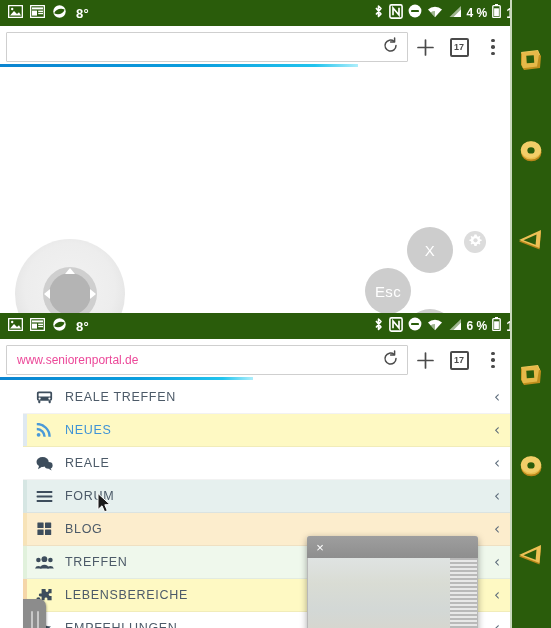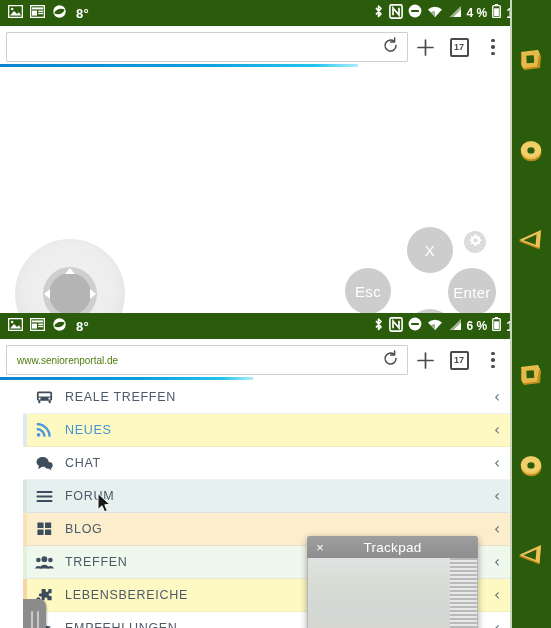--- a/index.html
+++ b/index.html
@@ -18,21 +18,21 @@
   .sb-temp{font-size:13px;font-weight:bold;letter-spacing:.3px;margin-left:2px;}
   .sb-pct{font-size:12px;font-weight:bold;}
   .sb-clock{font-size:14px;font-weight:bold;letter-spacing:.2px;}
 
   
   .toolbar{position:relative;height:34px;background:#fff;display:flex;align-items:center;
            padding:4px 0 4px 0;box-sizing:content-box;}
   .urlbar{margin-left:6px;flex:0 0 auto;width:402px;height:30px;border:1px solid #cfcfcf;
           background:#fff;border-radius:1px;display:flex;align-items:center;
           box-sizing:border-box;}
-  .urltext{font-size:10px;color:#4d7c0f;padding-left:10px;white-space:nowrap;overflow:hidden;}
+  .urltext{font-size:12px;color:#ec4899;padding-left:10px;white-space:nowrap;overflow:hidden;}
   .reload{margin-left:auto;margin-right:8px;}
   .tb-btn{width:34px;height:34px;display:flex;align-items:center;justify-content:center;}
   .tabcount{width:19px;height:19px;border:2px solid #4a4a4a;border-radius:2px;
             display:flex;align-items:center;justify-content:center;
             font-size:9px;font-weight:bold;color:#4a4a4a;box-sizing:border-box;}
   .dots{display:flex;flex-direction:column;gap:3px;align-items:center;}
   .dots i{width:3.5px;height:3.5px;background:#4a4a4a;border-radius:50%;display:block;}
 
   
   .progress{position:absolute;left:0;height:3px;
@@ -200,25 +200,22 @@
       <div class="dpad-hub" style="left:34px;top:34px;width:42px;height:42px;"></div>
       <div class="tri" style="left:50px;top:29px;border-left:5px solid transparent;border-right:5px solid transparent;border-bottom:6px solid #fff;"></div>
 
       <div class="tri" style="left:29px;top:50px;border-top:5px solid transparent;border-bottom:5px solid transparent;border-right:6px solid #fff;"></div>
       <div class="tri" style="left:75px;top:50px;border-top:5px solid transparent;border-bottom:5px solid transparent;border-left:6px solid #fff;"></div>
     </div>
 
     <div class="keybtn" style="left:407px;top:159px;width:46px;height:46px;">
       <span>X</span>
     </div>
-    <div class="keybtn" style="left:345px;top:200px;width:46px;height:46px;">
+    <div class="keybtn" style="left:365px;top:200px;width:46px;height:46px;">
       <span>Esc</span>
-    </div>
-    <div class="keybtn" style="left:448px;top:200px;width:48px;height:48px;">
-      <span>Enter</span>
     </div>
     <div class="keybtn" style="left:405px;top:241px;width:50px;height:50px;">
       
     </div>
     <div class="gearbtn" style="left:464px;top:163px;">
       <span>
         <svg width="13" height="13" viewBox="0 0 13 13">
             <path d="M6.5 0.6 L7.6 0.6 L8 2.2 L9.2 2.7 L10.6 1.9 L11.4 2.7 L10.6 4.1 L11.1 5.3 L12.7 5.7 L12.7 6.8 L11.1 7.2 L10.6 8.4 L11.4 9.8 L10.6 10.6 L9.2 9.8 L8 10.3 L7.6 11.9 L6.5 11.9 L5.4 11.9 L5 10.3 L3.8 9.8 L2.4 10.6 L1.6 9.8 L2.4 8.4 L1.9 7.2 L0.3 6.8 L0.3 5.7 L1.9 5.3 L2.4 4.1 L1.6 2.7 L2.4 1.9 L3.8 2.7 L5 2.2 L5.4 0.6 Z" fill="#fff"></path>
             <circle cx="6.5" cy="6.3" r="2.1" fill="#dcdcdc"></circle>
           </svg>
@@ -386,21 +383,21 @@
         <div class="mrow" style="background: rgb(255, 255, 255);">
           <div class="edgebar" style="background: rgb(255, 255, 255);"></div>
           <div class="mico">
             <svg width="17" height="15" viewBox="0 0 17 15">
               <ellipse cx="6.6" cy="6" rx="6.1" ry="4.9" fill="#3d4d5c"></ellipse>
               <path d="M3.2 9.2 L2 13.3 L6.4 10.6 Z" fill="#3d4d5c"></path>
               <ellipse cx="12.6" cy="9.4" rx="4" ry="3.3" fill="#3d4d5c"></ellipse>
               <path d="M14.4 11.8 L15.6 14.4 L12.6 12.8 Z" fill="#3d4d5c"></path>
             </svg>
           </div>
-          <span class="mlabel">CHAT</span>
+          <span class="mlabel">REALE</span>
           <span class="chev">‹</span>
         </div>
         <div class="mrow" style="background: rgb(230, 240, 238);">
           <div class="edgebar" style="background: rgb(214, 230, 227);"></div>
           <div class="mico">
             <svg width="17" height="13" viewBox="0 0 17 13">
               <rect x="0.6" y="1" width="15.8" height="1.9" rx="0.6" fill="#3d4d5c"></rect>
               <rect x="0.6" y="5.5" width="15.8" height="1.9" rx="0.6" fill="#3d4d5c"></rect>
               <rect x="0.6" y="10" width="15.8" height="1.9" rx="0.6" fill="#3d4d5c"></rect>
             </svg>
@@ -461,21 +458,20 @@
 
     <div class="cursor" style="left:74px;top:112px;">
       <svg width="16" height="21" viewBox="0 0 16 21">
           <path d="M1 0.5 L1 16.5 L5 12.8 L7.6 18.8 L10.3 17.6 L7.8 11.8 L13 11.6 Z" fill="#1b1b1b" stroke="#fff" stroke-width="1"></path>
         </svg>
     </div>
 
     <div class="tpad" style="left:284px;top:155px;width:171px;height:123px;">
       <div class="tpad-title">
         <span class="tpad-x">×</span>
-        <span class="tpad-name">Trackpad</span>
       </div>
       <div class="tpad-body">
         <div class="tpad-strip"></div>
       </div>
     </div>
 
     <div class="handle" style="top:218px;">
         <i></i>
         <i></i>
       </div>

